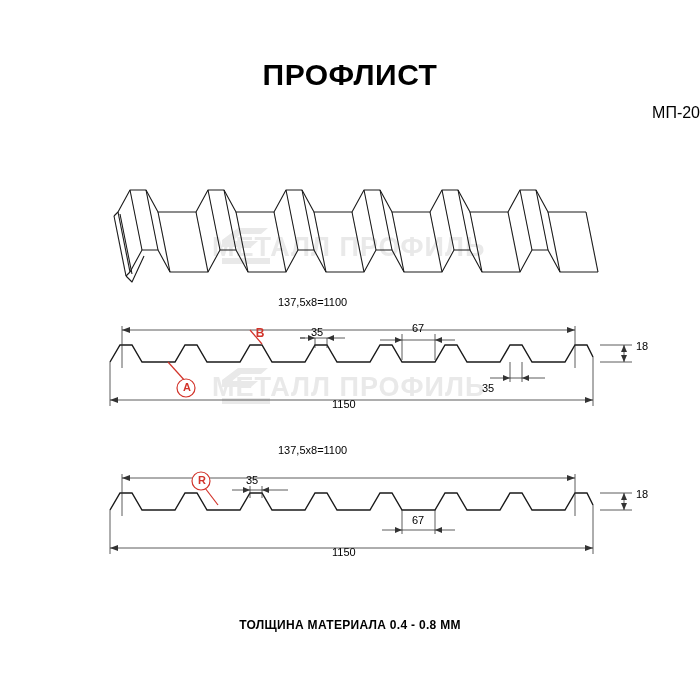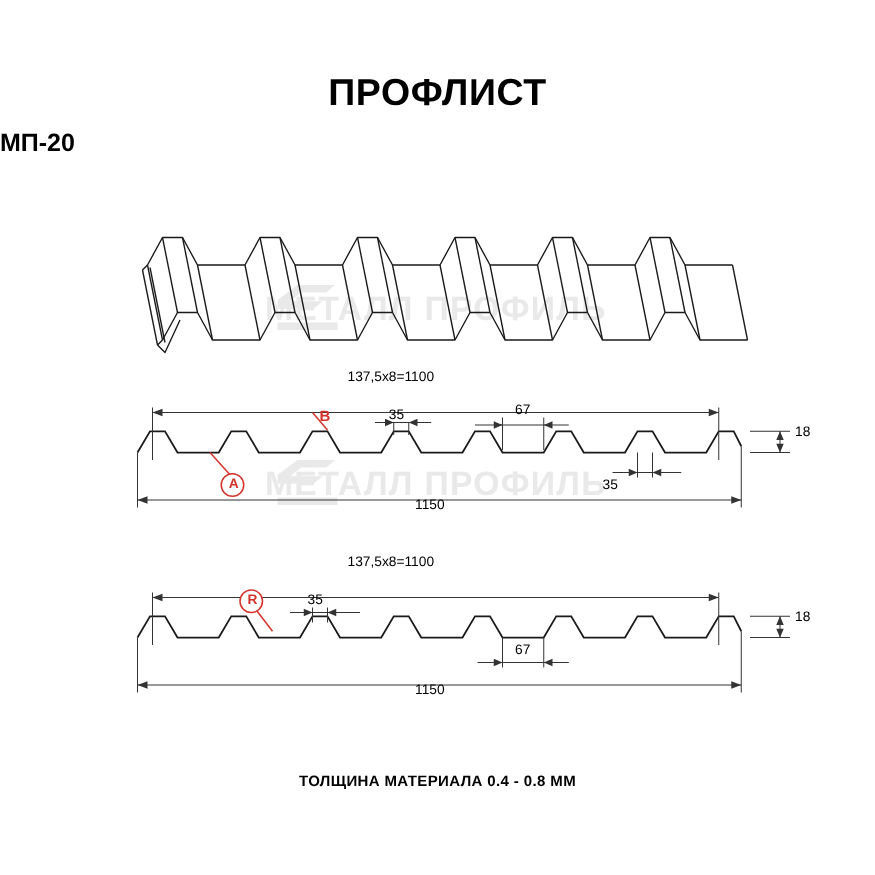--- a/index.html
+++ b/index.html
@@ -28,23 +28,23 @@
     text-align: center;
     font-size: 30px;
     font-weight: bold;
     letter-spacing: 0.5px;
   }
   .subtitle {
     position: absolute;
     top: 104px;
     left: 0;
     width: 700px;
-    text-align: left;
-    font-size: 20px;
-    font-weight: bold;
+    text-align: right;
+    font-size: 16px;
+    font-weight: normal;
   }
   .footer {
     position: absolute;
     top: 618px;
     left: 0;
     width: 700px;
     text-align: center;
     font-size: 12px;
     font-weight: bold;
     letter-spacing: 0.3px;

